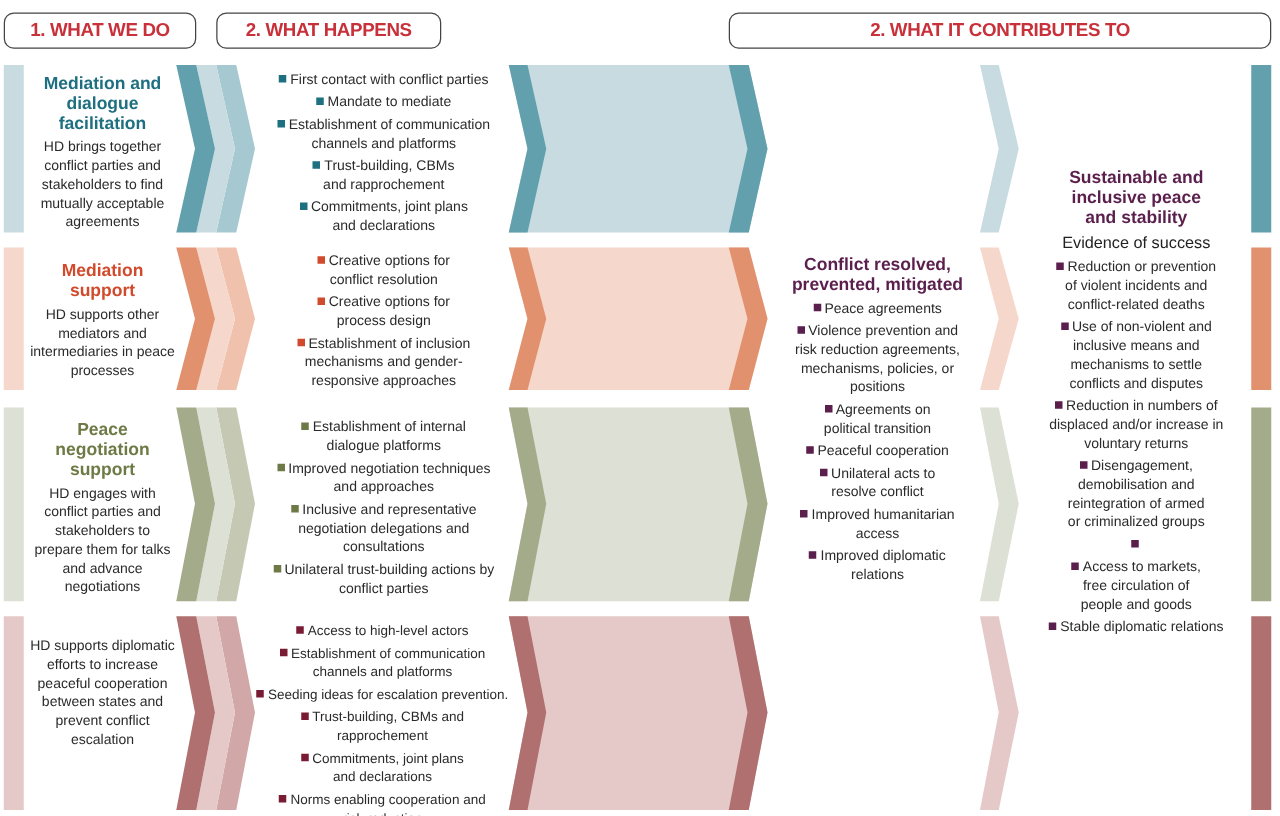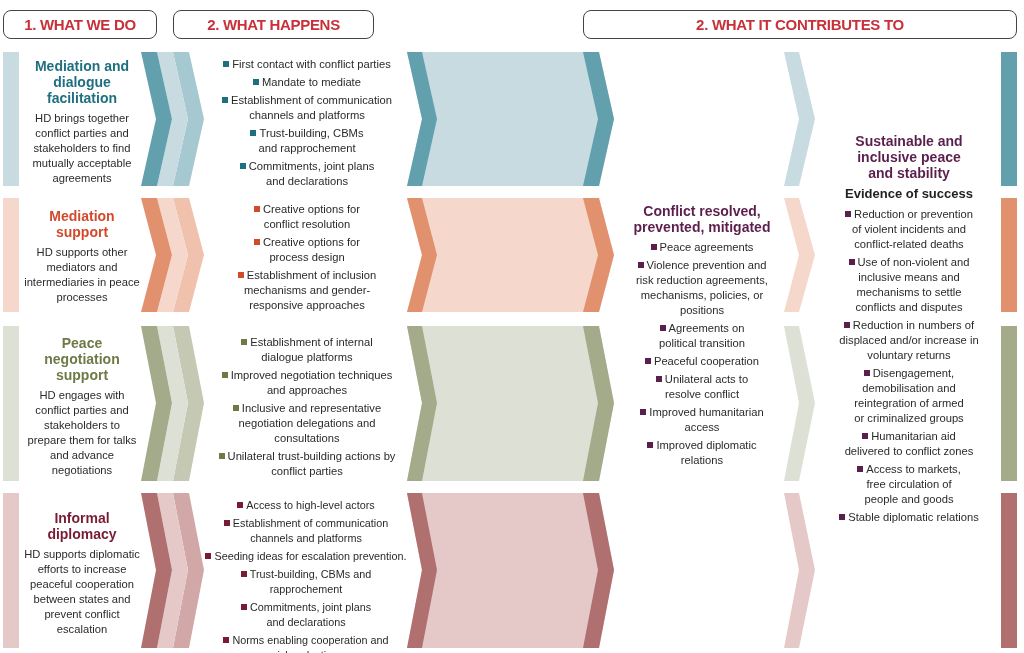--- a/index.html
+++ b/index.html
@@ -10,29 +10,29 @@
     border: 1.2px solid #444; border-radius: 8px;
     display: flex; align-items: center; justify-content: center;
     font-weight: bold; font-size: 15px; color: #c8303a; letter-spacing: -0.3px;
   }
   svg.shapes { position: absolute; left: 0; top: 0; }
   .txt-block { position: absolute; text-align: center; font-size: 11.2px; line-height: 15px; color: #2a2a2a; }
   .row-title { font-weight: bold; font-size: 14px; line-height: 16px; margin-bottom: 5px; }
   .bullets .bi { margin-bottom: 3px; }
   .sq { display: inline-block; width: 6px; height: 6px; margin-right: 3px; vertical-align: 1px; }
   .col3-title { font-weight: bold; font-size: 14px; line-height: 16px; color: #5b1f4d; margin-bottom: 5px; }
-  .evidence-label { font-weight: bold; font-size: 13px; color: #222; margin: 4px 0 6px; }
+  .evidence-label { font-weight: normal; font-size: 13px; color: #222; margin: 4px 0 6px; }
 </style>
 </head>
 <body>
 
 <div class="hdr-box" style="left:3px; width:154px;">
   <span>1. WHAT WE DO</span>
 </div>
-<div class="hdr-box" style="left:173px; width:201px;">
+<div class="hdr-box" style="left:173px; width:180px;">
   <span>2. WHAT HAPPENS</span>
 </div>
 <div class="hdr-box" style="left:583px; width:434px;">
   <span>2. WHAT IT CONTRIBUTES TO</span>
 </div>
 
 <svg class="shapes" width="1024" height="653">
 
   <g>
     <rect x="3" y="52" width="16" height="134" fill="#c7dbe1"></rect>
@@ -110,21 +110,20 @@
   <div>HD engages with conflict parties and stakeholders to prepare them for talks and advance negotiations</div>
 </div>
 <div class="txt-block bullets" style="left:212px; top:335px; width:190px;">
   <div class="bi" style="padding:0 20px;"><span class="sq" style="background:#6e7a45;"></span><span>Establishment of internal dialogue platforms</span></div>
   <div class="bi"><span class="sq" style="background:#6e7a45;"></span><span>Improved negotiation techniques and approaches</span></div>
   <div class="bi" style="padding:0 18px;"><span class="sq" style="background:#6e7a45;"></span><span>Inclusive and representative negotiation delegations and consultations</span></div>
   <div class="bi"><span class="sq" style="background:#6e7a45;"></span><span>Unilateral trust-building actions by conflict parties</span></div>
 </div>
 
 <div class="txt-block" style="left:24px; top:510px; width:116px;">
-  <div class="row-title" style="color:#7a1b34; padding:0 18px;">Informal diplomacy</div>
   <div>HD supports diplomatic efforts to increase peaceful cooperation between states and prevent conflict escalation</div>
 </div>
 <div class="txt-block bullets" style="left:205px; top:498px; width:202px; font-size:10.8px;">
   <div class="bi"><span class="sq" style="background:#7a1b34;"></span><span>Access to high-level actors</span></div>
   <div class="bi" style="padding:0 14px;"><span class="sq" style="background:#7a1b34;"></span><span>Establishment of communication channels and platforms</span></div>
   <div class="bi"><span class="sq" style="background:#7a1b34;"></span><span>Seeding ideas for escalation prevention.</span></div>
   <div class="bi" style="padding:0 32px;"><span class="sq" style="background:#7a1b34;"></span><span>Trust-building, CBMs and rapprochement</span></div>
   <div class="bi" style="padding:0 26px;"><span class="sq" style="background:#7a1b34;"></span><span>Commitments, joint plans and declarations</span></div>
   <div class="bi" style="padding:0 18px;"><span class="sq" style="background:#7a1b34;"></span><span>Norms enabling cooperation and risk reduction</span></div>
 </div>
@@ -140,16 +139,16 @@
   <div class="bi" style="padding:0 18px;"><span class="sq" style="background:#5b1f4d;"></span><span>Improved diplomatic relations</span></div>
 </div>
 
 <div class="txt-block bullets" style="left:834px; top:133px; width:150px;">
   <div class="col3-title" style="padding:0 14px;">Sustainable and inclusive peace and stability</div>
   <div class="evidence-label">Evidence of success</div>
   <div class="bi" style="padding:0 8px;"><span class="sq" style="background:#5b1f4d;"></span><span>Reduction or prevention of violent incidents and conflict-related deaths</span></div>
   <div class="bi" style="padding:0 10px;text-align:center;"><span class="sq" style="background:#5b1f4d;"></span><span>Use of non-violent and inclusive means and mechanisms to settle conflicts and disputes</span></div>
   <div class="bi"><span class="sq" style="background:#5b1f4d;"></span><span>Reduction in numbers of displaced and/or increase in voluntary returns</span></div>
   <div class="bi" style="padding:0 14px;"><span class="sq" style="background:#5b1f4d;"></span><span>Disengagement, demobilisation and reintegration of armed or criminalized groups</span></div>
-  <div class="bi" style="padding:0 8px;"><span class="sq" style="background:#5b1f4d;"></span><span>Humanitarian aid delivered to conflict zones</span></div>
+  <div class="bi" style="padding:0 8px;"><span class="sq" style="background:#5b1f4d;"></span></div>
   <div class="bi" style="padding:0 20px;"><span class="sq" style="background:#5b1f4d;"></span><span>Access to markets, free circulation of people and goods</span></div>
   <div class="bi"><span class="sq" style="background:#5b1f4d;"></span><span>Stable diplomatic relations</span></div>
 </div>
 
 </body></html>

